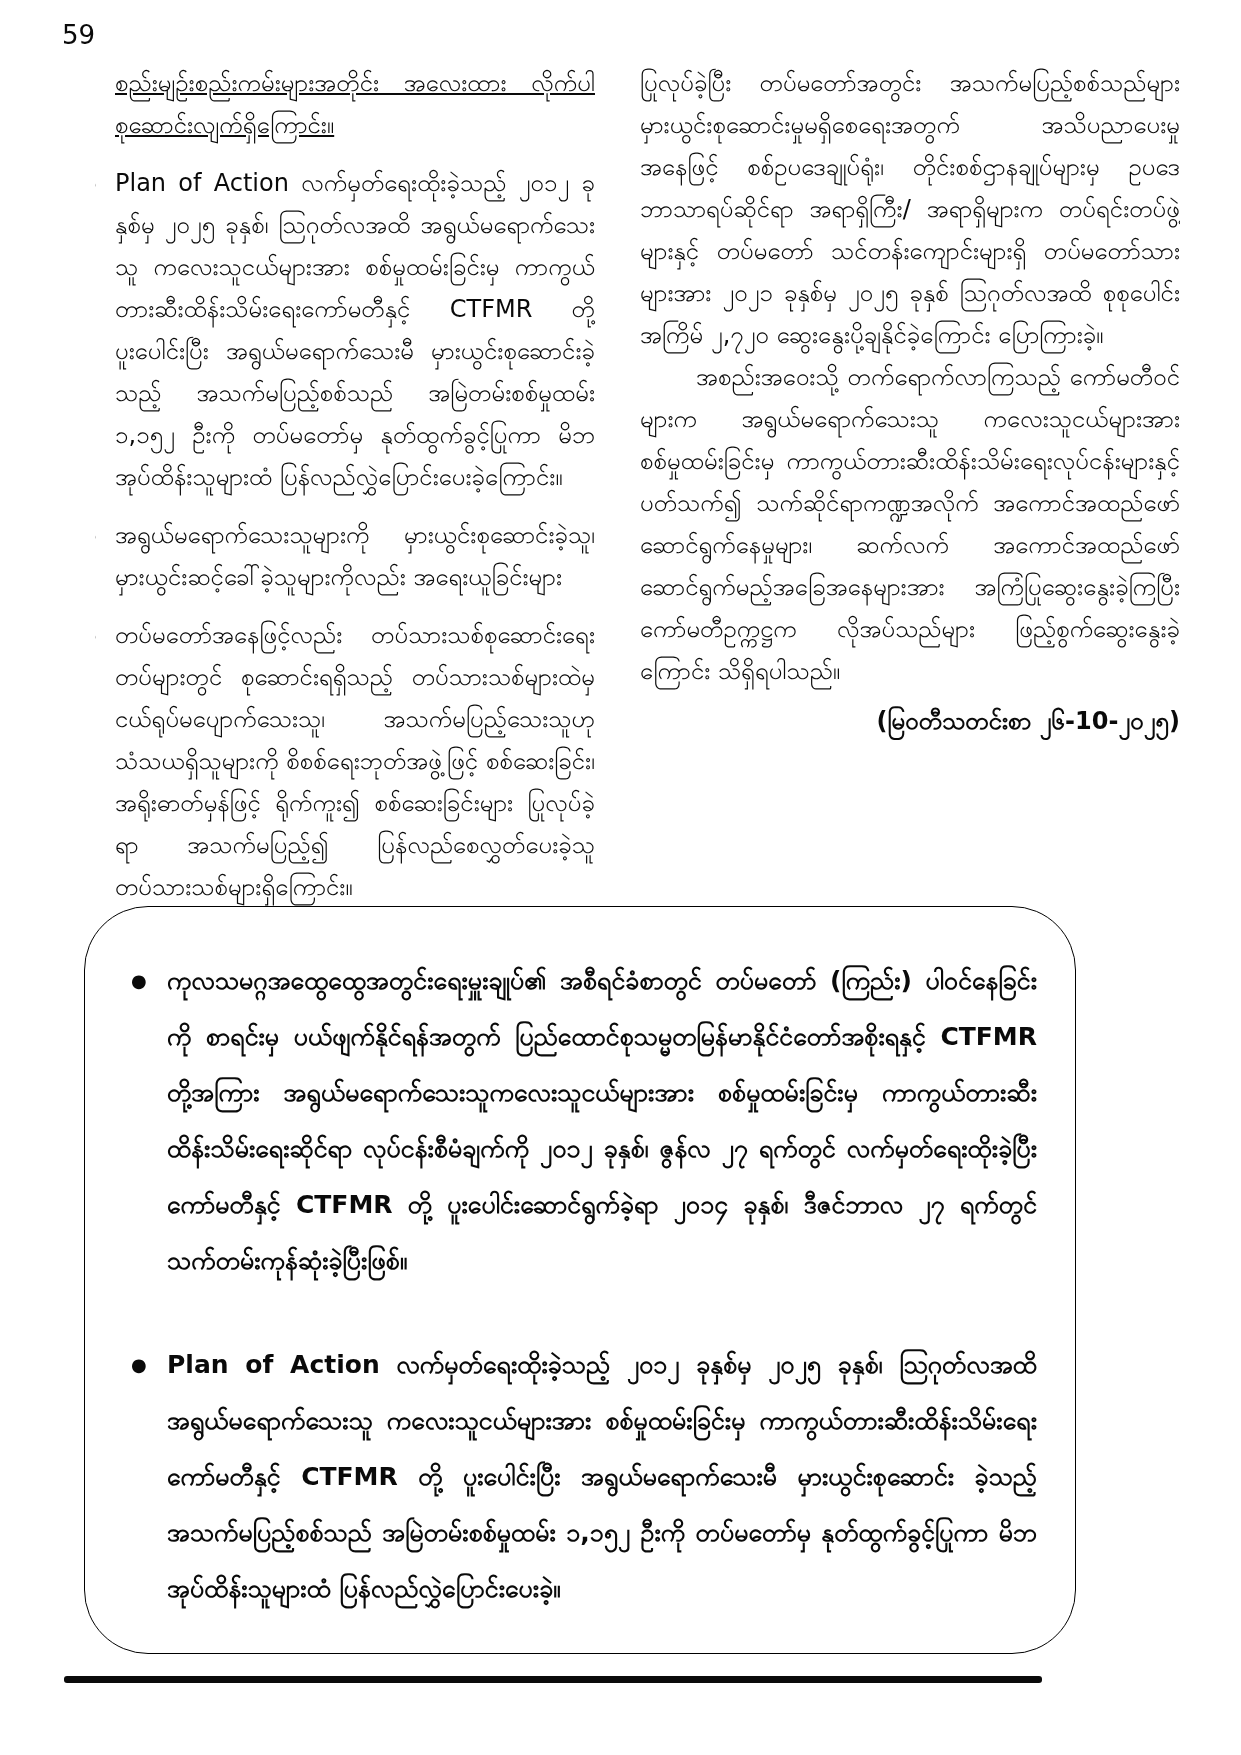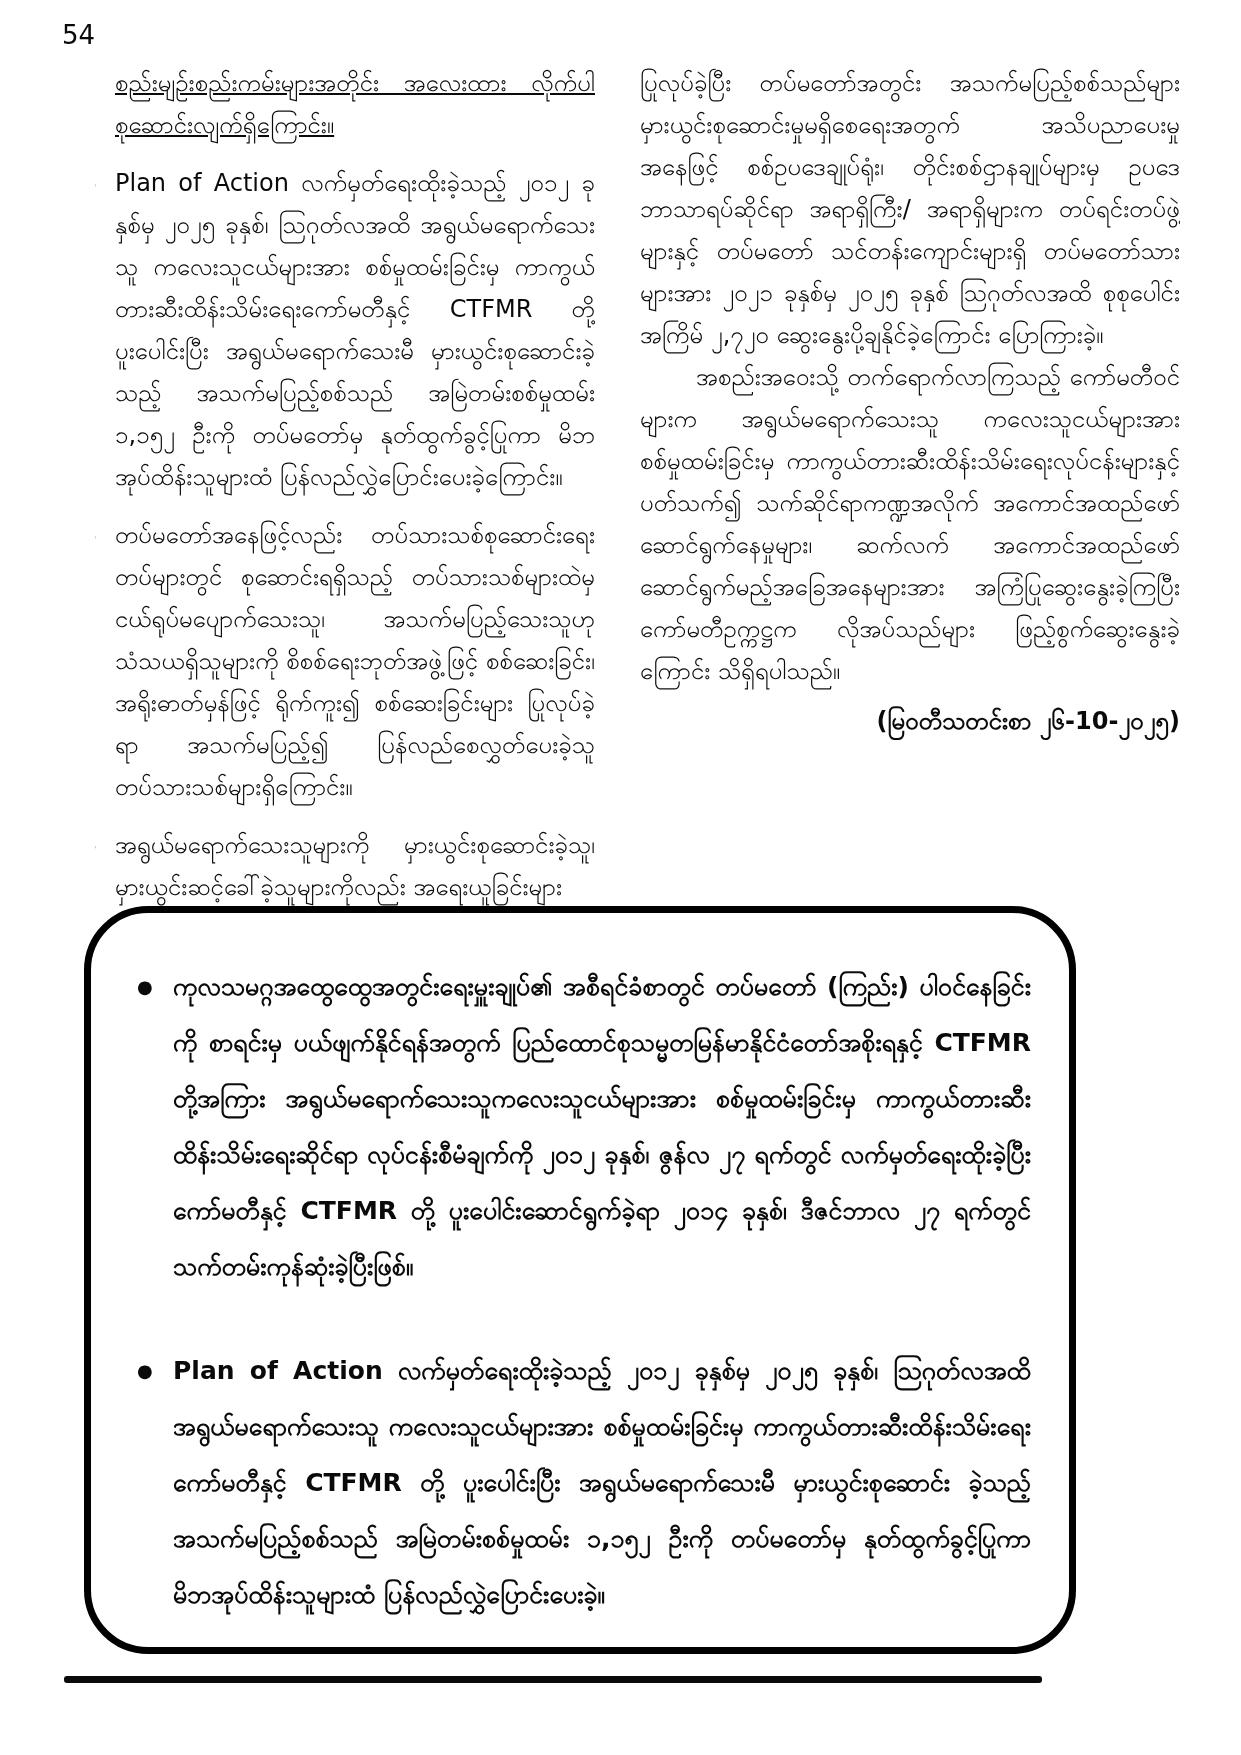--- a/index.html
+++ b/index.html
@@ -48,21 +48,21 @@
     margin-top: 8px;
     font-weight: bold;
     text-align: right;
     font-size: 24px;
   }
 
   
   .callout {
     position: absolute; top: 906px; left: 84px;
     width: 992px; height: 748px;
-    border: 7px solid #000000;
+    border: 1px solid #000000;
     border-radius: 64px;
     padding: 46px 38px 36px 46px;
     overflow: hidden;
     background: #ffffff;
   }
   ul.callout-list { list-style: none; }
   ul.callout-list li {
     position: relative;
     padding-left: 36px;
     margin-bottom: 48px;
@@ -83,30 +83,30 @@
     width: 978px; height: 7px;
     background: #0a0a0a;
     border-radius: 3px;
   }
 </style>
 </head>
 <body>
 
 <div class="page">
 
-  <div class="page-number">54</div>
+  <div class="page-number">59</div>
 
   <div class="columns">
 
     <div class="col col-left">
       <p class="cont-para">စည်းမျဉ်းစည်းကမ်းများအတိုင်း အလေးထား လိုက်ပါ စုဆောင်းလျက်ရှိကြောင်း။</p>
       <ul class="article-list">
         <li>Plan of Action လက်မှတ်ရေးထိုးခဲ့သည့် ၂၀၁၂ ခုနှစ်မှ ၂၀၂၅ ခုနှစ်၊ ဩဂုတ်လအထိ အရွယ်မရောက်သေးသူ ကလေးသူငယ်များအား စစ်မှုထမ်းခြင်းမှ ကာကွယ် တားဆီးထိန်းသိမ်းရေးကော်မတီနှင့် CTFMR တို့ ပူးပေါင်းပြီး အရွယ်မရောက်သေးမီ မှားယွင်းစုဆောင်းခဲ့သည့် အသက်မပြည့်စစ်သည် အမြဲတမ်းစစ်မှုထမ်း ၁,၁၅၂ ဦးကို တပ်မတော်မှ နုတ်ထွက်ခွင့်ပြုကာ မိဘအုပ်ထိန်းသူများထံ ပြန်လည်လွှဲပြောင်းပေးခဲ့ကြောင်း။</li>
+        <li>အရွယ်မရောက်သေးသူများကို မှားယွင်းစုဆောင်းခဲ့သူ၊ မှားယွင်းဆင့်ခေါ်ခဲ့သူများကိုလည်း အရေးယူခြင်းများ</li>
         <li>တပ်မတော်အနေဖြင့်လည်း တပ်သားသစ်စုဆောင်းရေး တပ်များတွင် စုဆောင်းရရှိသည့် တပ်သားသစ်များထဲမှ ငယ်ရုပ်မပျောက်သေးသူ၊ အသက်မပြည့်သေးသူဟု သံသယရှိသူများကို စိစစ်ရေးဘုတ်အဖွဲ့ဖြင့် စစ်ဆေးခြင်း၊ အရိုးဓာတ်မှန်ဖြင့် ရိုက်ကူး၍ စစ်ဆေးခြင်းများ ပြုလုပ်ခဲ့ရာ အသက်မပြည့်၍ ပြန်လည်စေလွှတ်ပေးခဲ့သူ တပ်သားသစ်များရှိကြောင်း။</li>
-        <li>အရွယ်မရောက်သေးသူများကို မှားယွင်းစုဆောင်းခဲ့သူ၊ မှားယွင်းဆင့်ခေါ်ခဲ့သူများကိုလည်း အရေးယူခြင်းများ</li>
       </ul>
     </div>
 
     <div class="col col-right">
       <p>ပြုလုပ်ခဲ့ပြီး တပ်မတော်အတွင်း အသက်မပြည့်စစ်သည်များ မှားယွင်းစုဆောင်းမှုမရှိစေရေးအတွက် အသိပညာပေးမှုအနေဖြင့် စစ်ဥပဒေချုပ်ရုံး၊ တိုင်းစစ်ဌာနချုပ်များမှ ဥပဒေဘာသာရပ်ဆိုင်ရာ အရာရှိကြီး/ အရာရှိများက တပ်ရင်းတပ်ဖွဲ့များနှင့် တပ်မတော် သင်တန်းကျောင်းများရှိ တပ်မတော်သားများအား ၂၀၂၁ ခုနှစ်မှ ၂၀၂၅ ခုနှစ် ဩဂုတ်လအထိ စုစုပေါင်းအကြိမ် ၂,၇၂၀ ဆွေးနွေးပို့ချနိုင်ခဲ့ကြောင်း ပြောကြားခဲ့။</p>
       <p class="para-indent">အစည်းအဝေးသို့ တက်ရောက်လာကြသည့် ကော်မတီဝင်များက အရွယ်မရောက်သေးသူ ကလေးသူငယ်များအား စစ်မှုထမ်းခြင်းမှ ကာကွယ်တားဆီးထိန်းသိမ်းရေးလုပ်ငန်းများနှင့်ပတ်သက်၍ သက်ဆိုင်ရာကဏ္ဍအလိုက် အကောင်အထည်ဖော် ဆောင်ရွက်နေမှုများ၊ ဆက်လက် အကောင်အထည်ဖော်ဆောင်ရွက်မည့်အခြေအနေများအား အကြံပြုဆွေးနွေးခဲ့ကြပြီး ကော်မတီဥက္ကဋ္ဌက လိုအပ်သည်များ ဖြည့်စွက်ဆွေးနွေးခဲ့ကြောင်း သိရှိရပါသည်။</p>
       <p class="attribution">(မြဝတီသတင်းစာ ၂၆-10-၂၀၂၅)</p>
     </div>
 
   </div>

